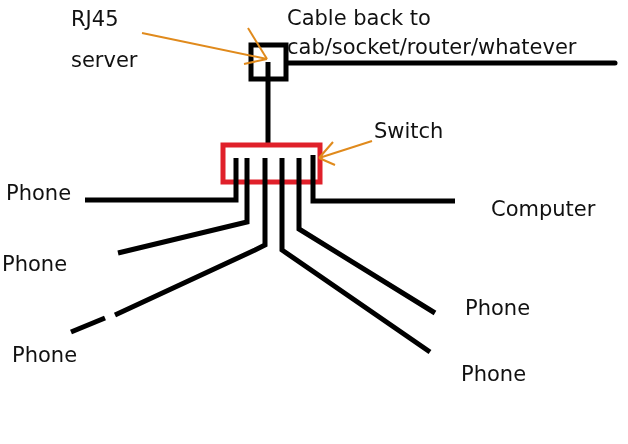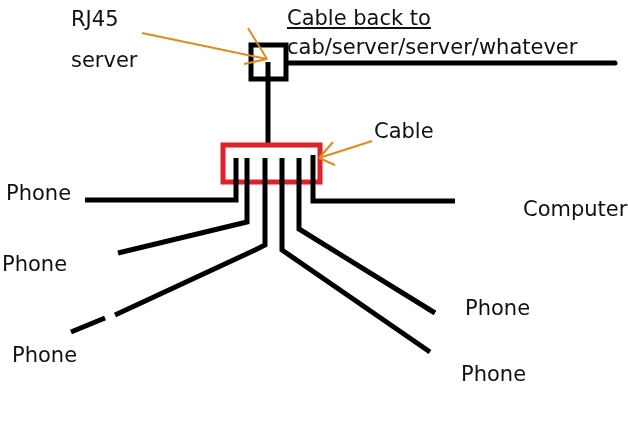--- a/index.html
+++ b/index.html
@@ -35,21 +35,21 @@
   </g>
   <g stroke="#e08a1c" stroke-width="2" fill="none">
     <path d="M372 141 L319 158"></path>
     <path d="M319 158 L333 142"></path>
     <path d="M319 158 L335 165"></path>
   </g>
 </svg>
 
 <div class="lbl" style="left:71px;top:8px;">RJ45</div>
 <div class="lbl" style="left:71px;top:49px;">server</div>
-<div class="lbl" style="left:287px;top:7px;text-decoration:underline;">Cable back to</div>
-<div class="lbl" style="left:287px;top:36px;">cab/server/server/whatever</div>
-<div class="lbl" style="left:374px;top:120px;">Cable</div>
-<div class="lbl" style="left:491px;top:198px;margin-left:32px;">Computer</div>
+<div class="lbl" style="left:287px;top:7px;">Cable back to</div>
+<div class="lbl" style="left:287px;top:36px;">cab/socket/router/whatever</div>
+<div class="lbl" style="left:374px;top:120px;">Switch</div>
+<div class="lbl" style="left:491px;top:198px;">Computer</div>
 <div class="lbl" style="left:6px;top:182px;">Phone</div>
 <div class="lbl" style="left:2px;top:253px;">Phone</div>
 <div class="lbl" style="left:12px;top:344px;">Phone</div>
 <div class="lbl" style="left:465px;top:297px;">Phone</div>
 <div class="lbl" style="left:461px;top:363px;">Phone</div>
 
 </body></html>

